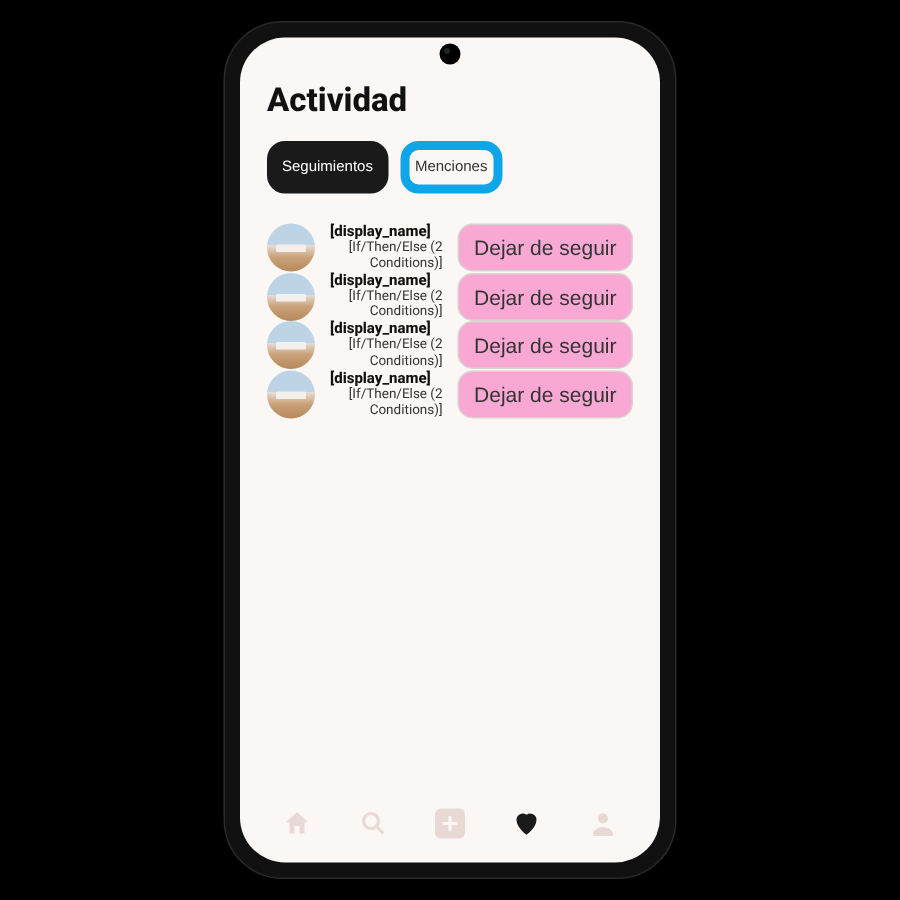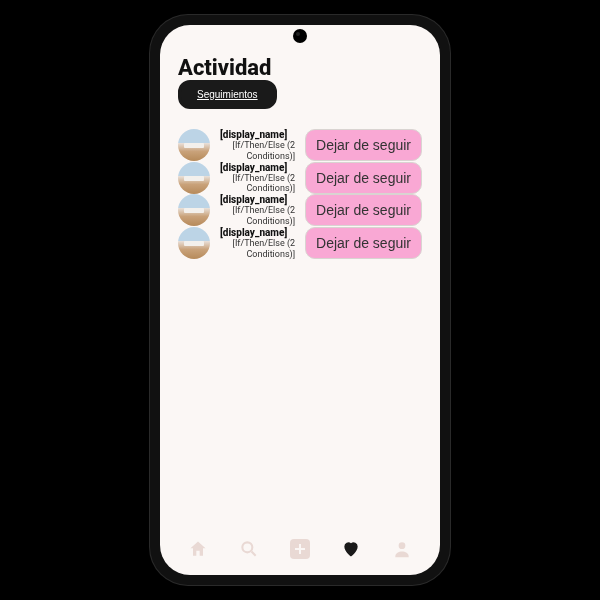--- a/index.html
+++ b/index.html
@@ -52,35 +52,35 @@
   }
   .content {
     flex: 1;
     padding: 30px 18px 0 18px;
     overflow: hidden;
   }
   .title {
     font-size: 22px;
     font-weight: 800;
     color: #111;
+    margin-bottom: 14px;
   }
   .tabs {
     display: flex;
     gap: 8px;
     margin-bottom: 20px;
   }
   .tab {
-    border: 3px solid #0ea5e9;
+    border: 6px solid #0ea5e9;
     background: #fbf7f5;
     color: #333;
     font-size: 10px;
-    padding: 6px 16px;
+    padding: 6px 4px;
     border-radius: 12px;
     cursor: pointer;
-    text-decoration: underline;
   }
   .tab.active {
     background: #1a1a1a;
     color: #fff;
     border-color: #1a1a1a;
   }
   .list { display: flex; flex-direction: column; }
   .row {
     display: flex;
     align-items: center;
@@ -160,20 +160,21 @@
 <body>
 
 <div class="phone">
   <div class="camera"></div>
   <div class="screen">
     <div class="content">
       <h1 class="title">Actividad</h1>
 
       <div class="tabs">
         <button class="tab active">Seguimientos</button>
+        <button class="tab">Menciones</button>
       </div>
 
       <div class="list">
         <div class="row">
           <div class="avatar"></div>
           <div class="info">
             <div class="name">[display_name]</div>
             <div class="sub">[If/Then/Else (2 Conditions)]</div>
           </div>
           <button class="action">Dejar de seguir</button>

